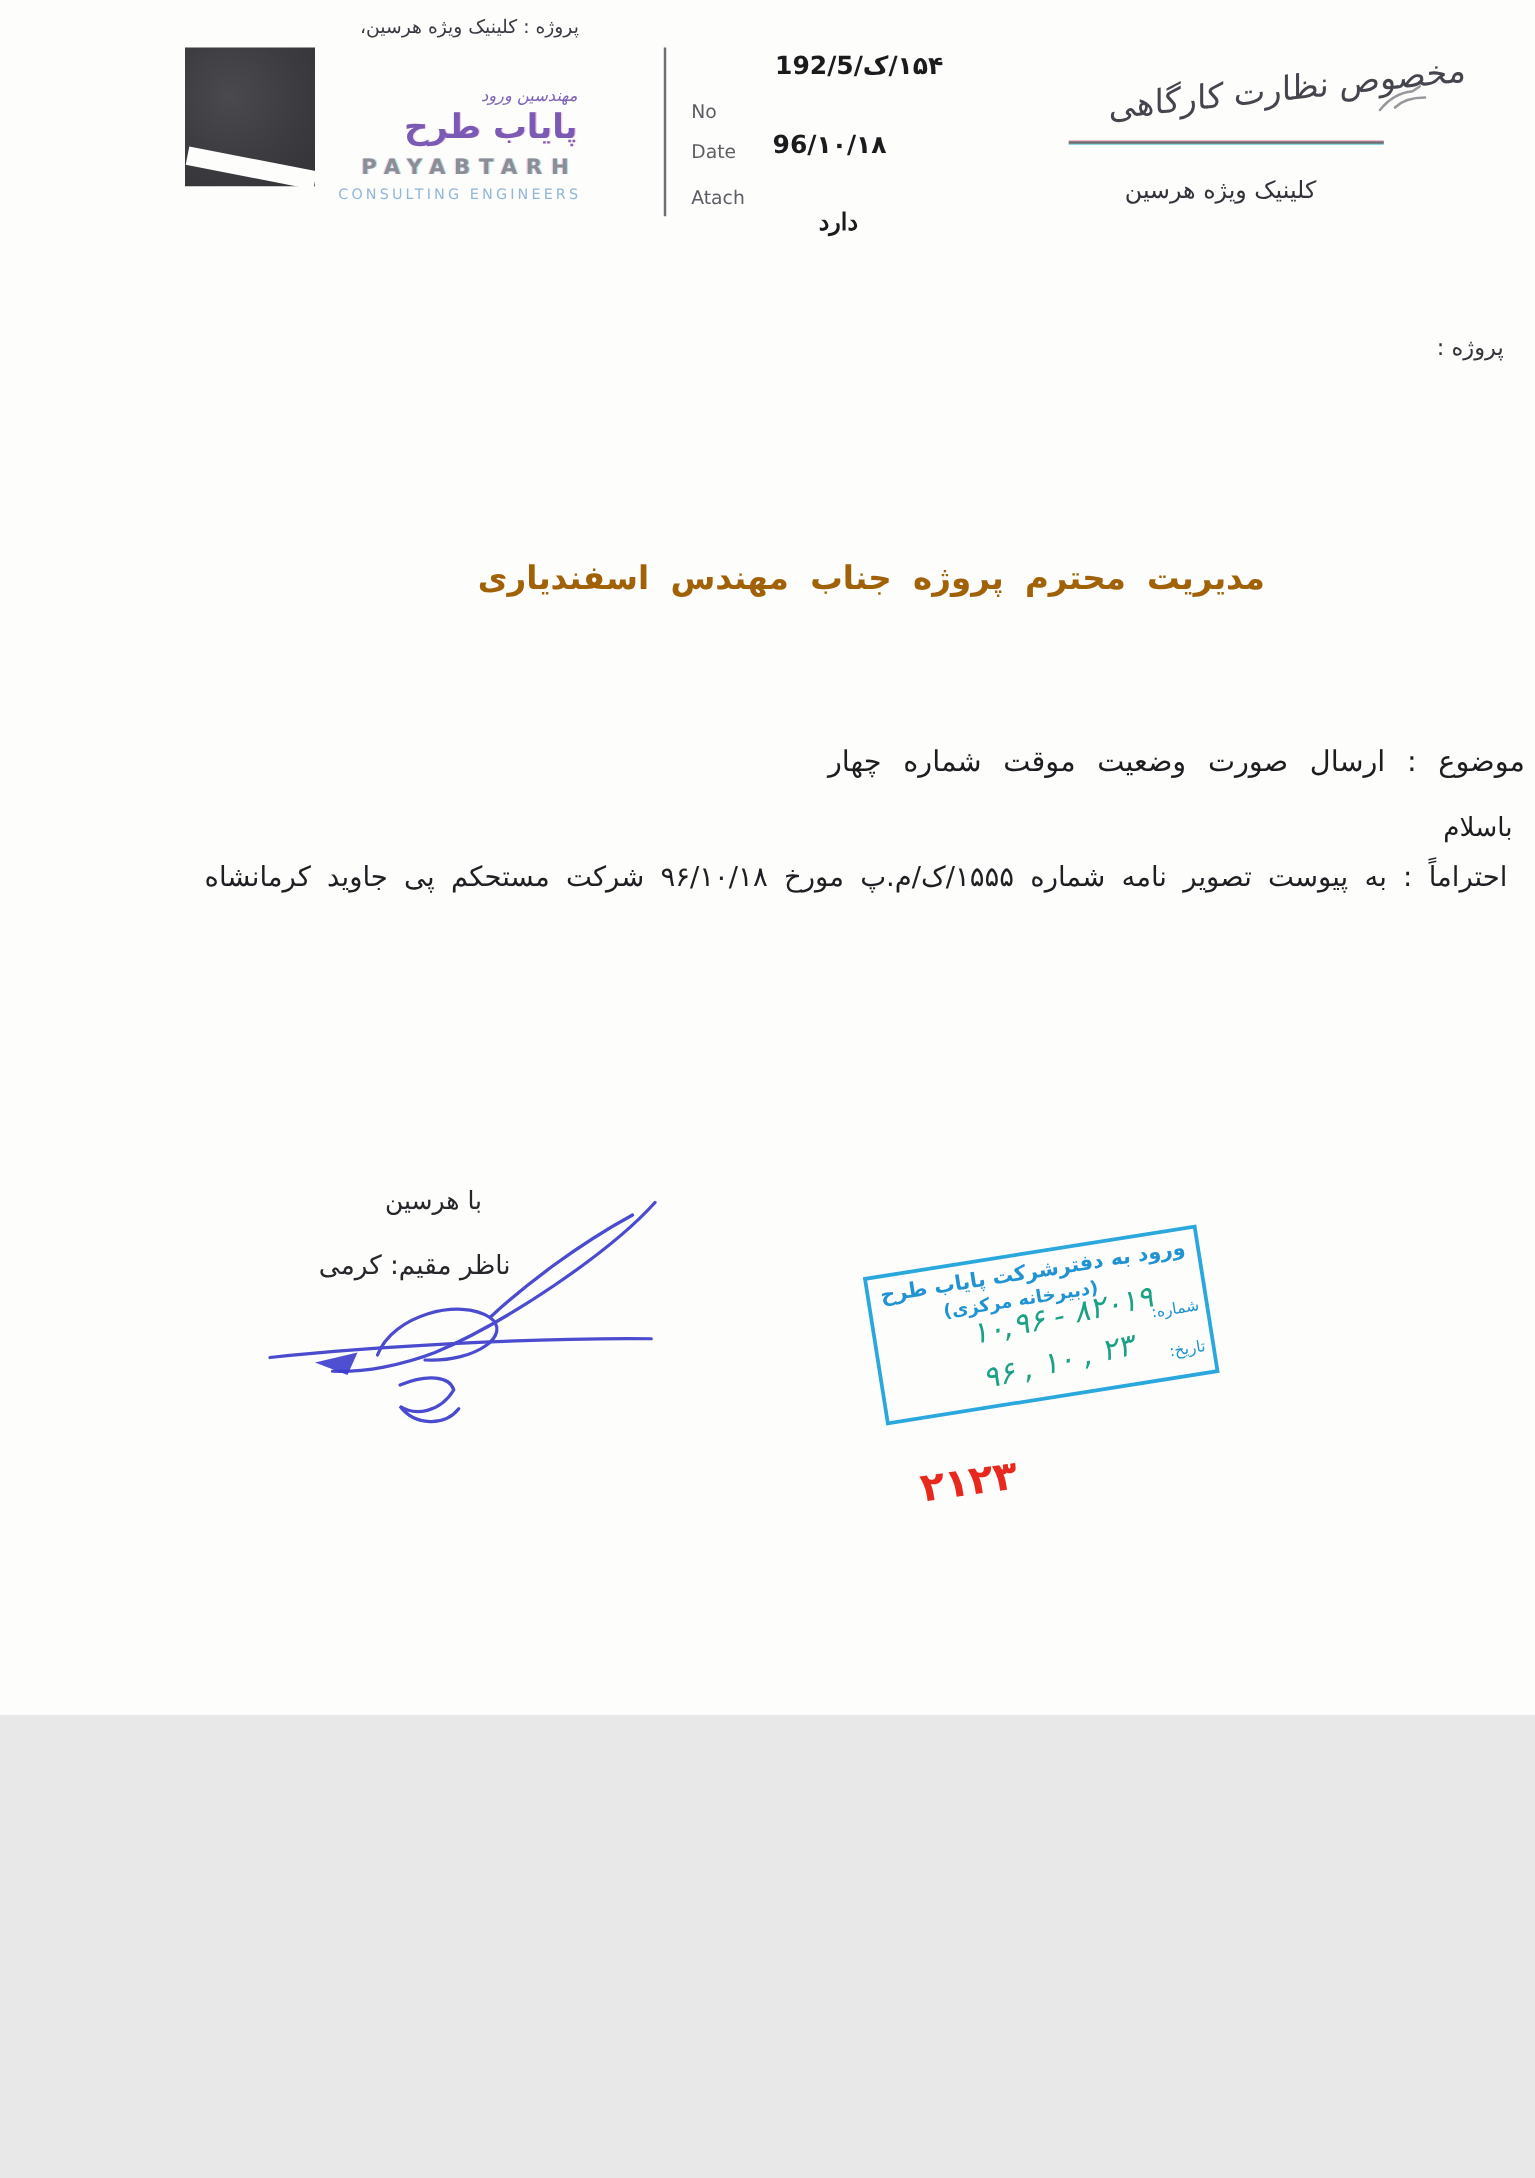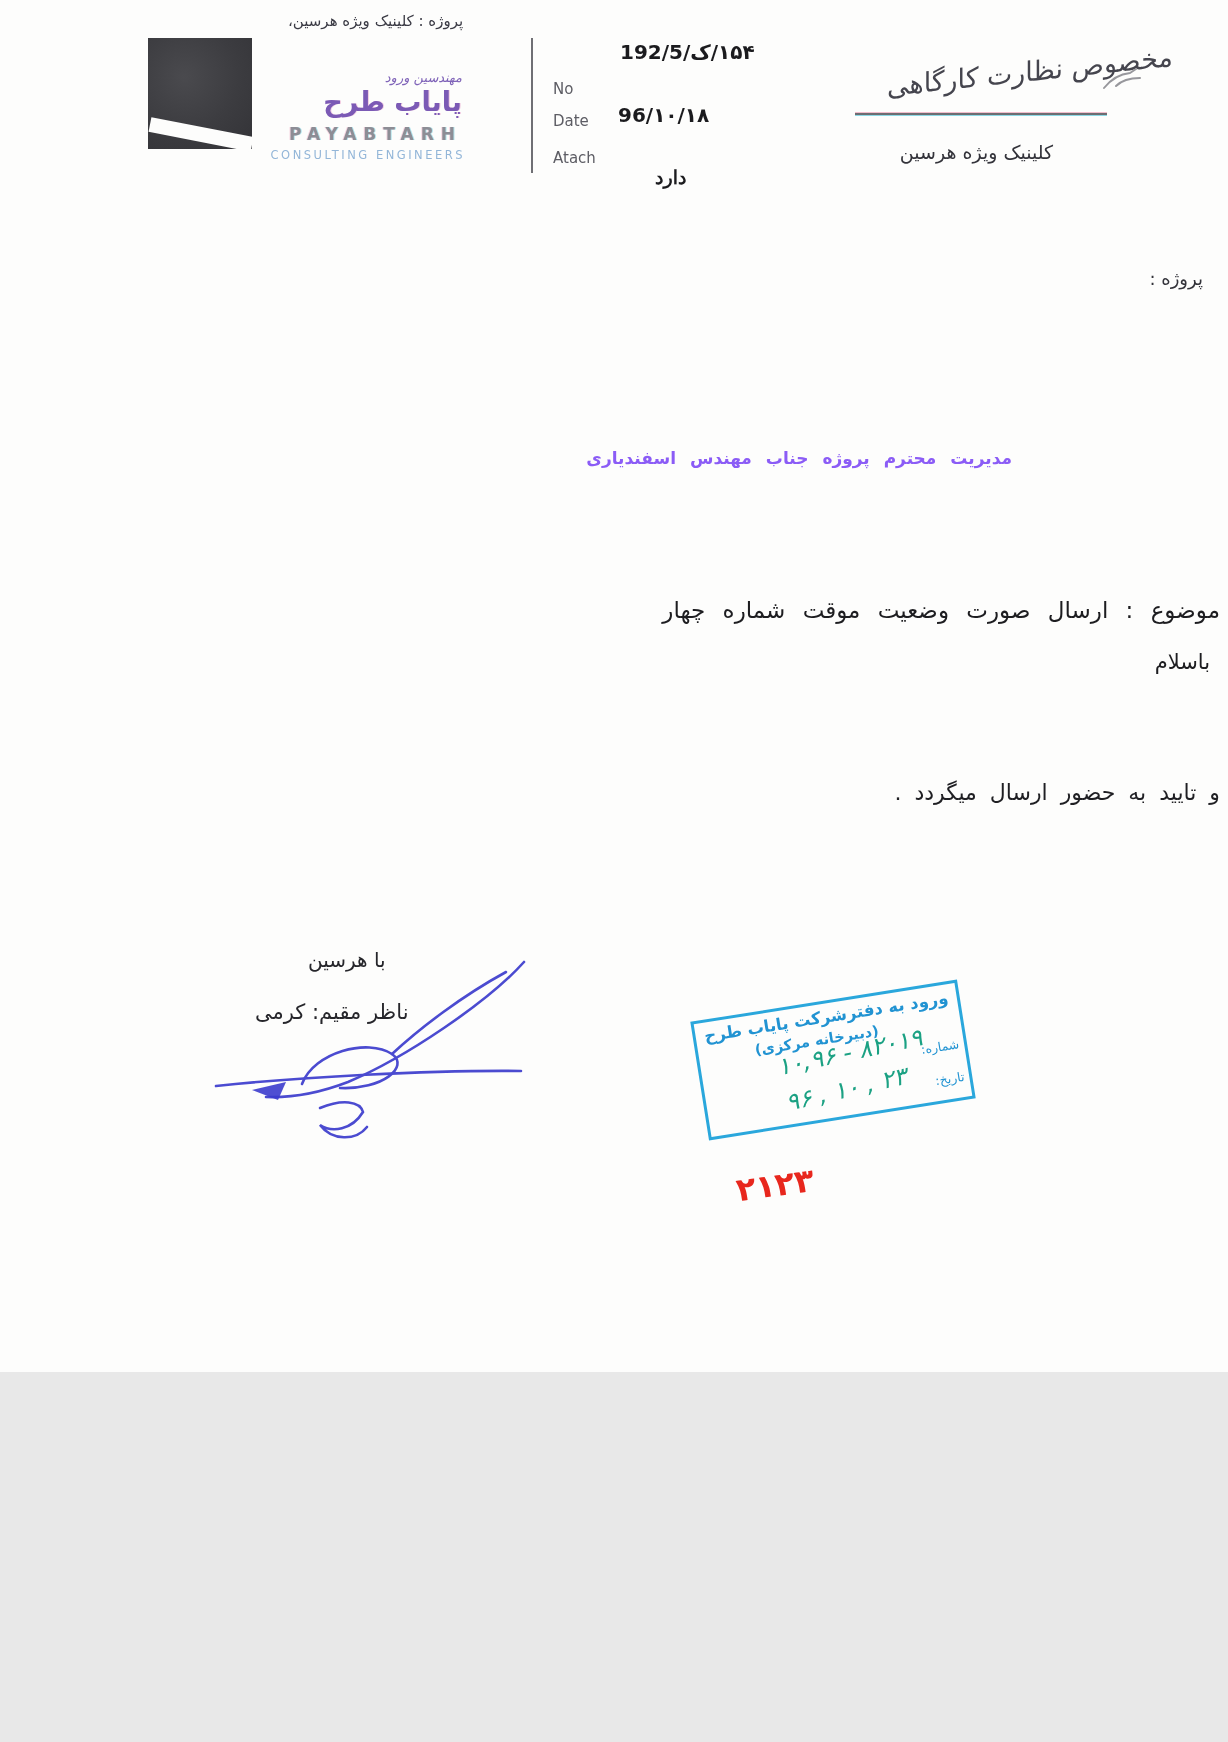--- a/index.html
+++ b/index.html
@@ -32,21 +32,21 @@
 
   
   .hand-note{right:48px;top:56px;width:300px;font-size:27px;color:#45454e;
     transform:rotate(-6deg) skewX(-6deg);text-align:center;}
   .note-underline{left:855px;top:113px;width:252px;height:2px;background:#6d6d72;
     box-shadow:0 1px 0 rgba(0,170,200,.45), 0 -1px 0 rgba(225,90,130,.4);}
   .clinic-note{right:175px;top:141px;font-size:19px;color:#33333a;}
   .project-field{right:25px;top:268px;font-size:18px;color:#33333a;}
 
   
-  .recipient{right:216px;top:448px;font-size:17px;font-weight:bold;word-spacing:8px;color:#8b5cf6;}
+  .recipient{right:216px;top:448px;font-size:26px;font-weight:bold;word-spacing:8px;color:#a16207;}
   .subject{right:8px;top:597px;font-size:23px;word-spacing:10px;color:#1d1d20;}
   .salutation{right:18px;top:650px;font-size:21px;color:#1d1d20;}
   .bodyline{right:8px;left:110px;font-size:22px;word-spacing:6px;color:#1f1f23;text-align:right;}
   .closing{left:308px;top:948px;font-size:20px;color:#26262b;}
   .signatory{left:255px;top:1000px;font-size:21px;color:#26262b;}
 
   
   .stamp{left:698px;top:1000px;width:264px;height:114px;border:3px solid #2aa7dc;
     transform:rotate(-9deg);transform-origin:center;background:rgba(255,255,255,.0);}
   .stamp-l1{position:absolute;top:4px;right:4px;left:4px;text-align:center;
@@ -90,21 +90,21 @@
   <div class="abs rtl hand-note">مخصوص نظارت کارگاهی</div>
   <svg style="left:1100px;top:66px;" width="48" height="30" viewBox="0 0 48 30">
     <path d="M4 22 C 12 12, 20 8, 30 7 M16 20 C 22 14, 30 12, 40 12 M30 7 l 6 -4" fill="none" stroke="#97979c" stroke-width="2" stroke-linecap="round"></path>
   </svg>
   <div class="abs rtl clinic-note">کلینیک ویژه هرسین</div>
   <div class="abs rtl project-field">پروژه :</div>
 
   <div class="abs rtl recipient">مدیریت محترم پروژه جناب مهندس اسفندیاری</div>
   <div class="abs rtl subject">موضوع : ارسال صورت وضعیت موقت شماره چهار</div>
   <div class="abs rtl salutation">باسلام</div>
-  <div class="abs rtl bodyline" style="top:780px;">و تایید به حضور ارسال میگردد .</div>
+  <div class="abs rtl bodyline" style="top:690px;padding-right:14px;">احتراماً : به پیوست تصویر نامه شماره ۱۵۵۵/ک/م.پ مورخ ۹۶/۱۰/۱۸  شرکت مستحکم پی جاوید کرمانشاه</div>
 
   <div class="abs rtl closing">با هرسین</div>
   <div class="abs rtl signatory">ناظر مقیم:  کرمی</div>
 
   <svg style="left:180px;top:940px;" width="380" height="210" viewBox="180 940 380 210">
     <g fill="none" stroke="#3c3ccd" stroke-width="2.6" stroke-linecap="round" opacity="0.92">
       <path d="M524 962 C 488 1002, 405 1058, 348 1082 C 322 1092, 292 1098, 266 1097"></path>
       <path d="M216 1086 C 300 1077, 430 1070, 521 1071"></path>
       <path d="M302 1084 C 314 1052, 368 1038, 392 1054 C 410 1067, 382 1090, 340 1088"></path>
       <path d="M392 1054 C 420 1028, 462 996, 506 972"></path>

